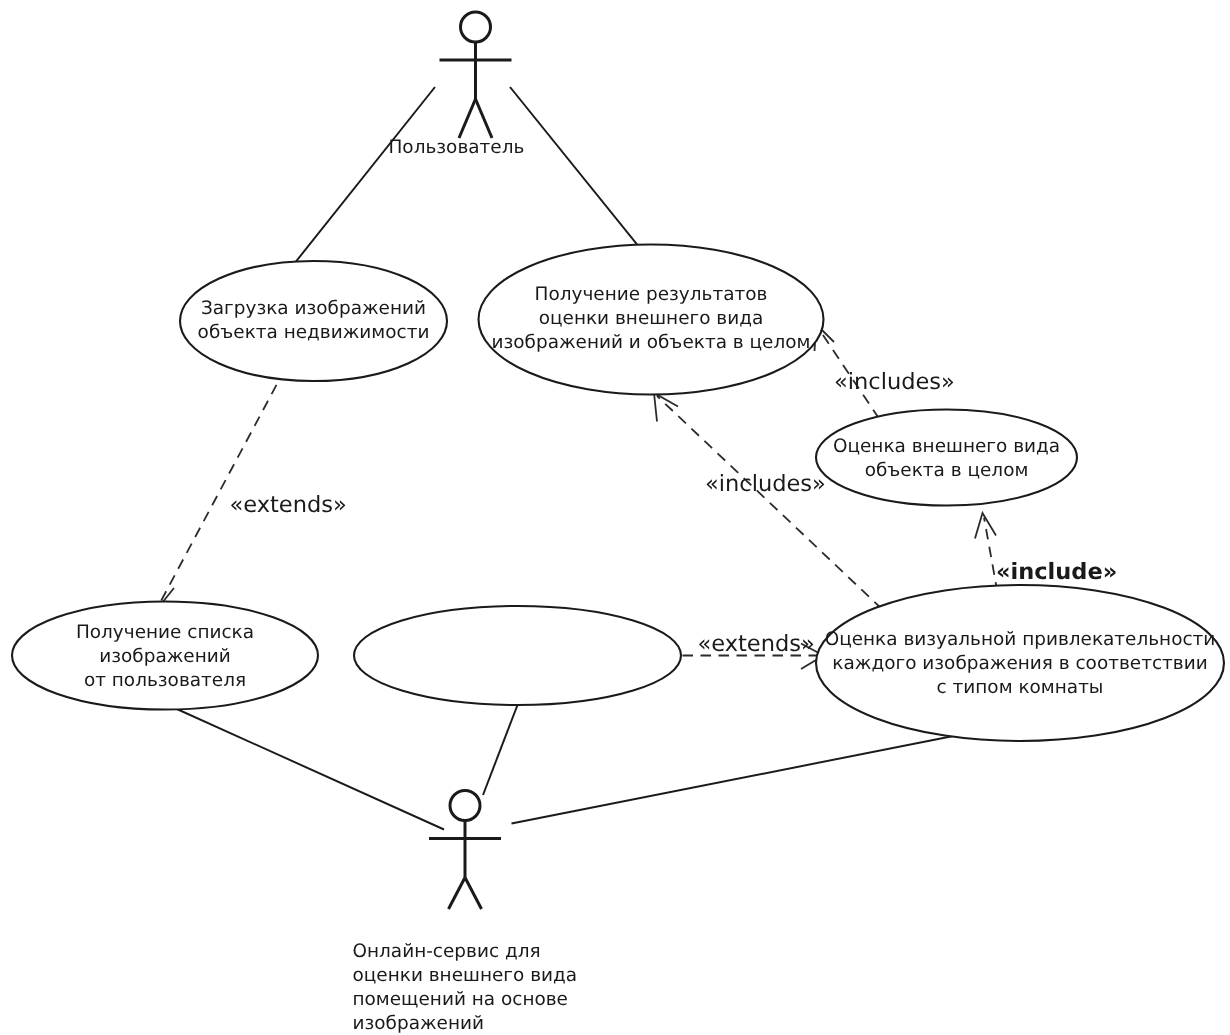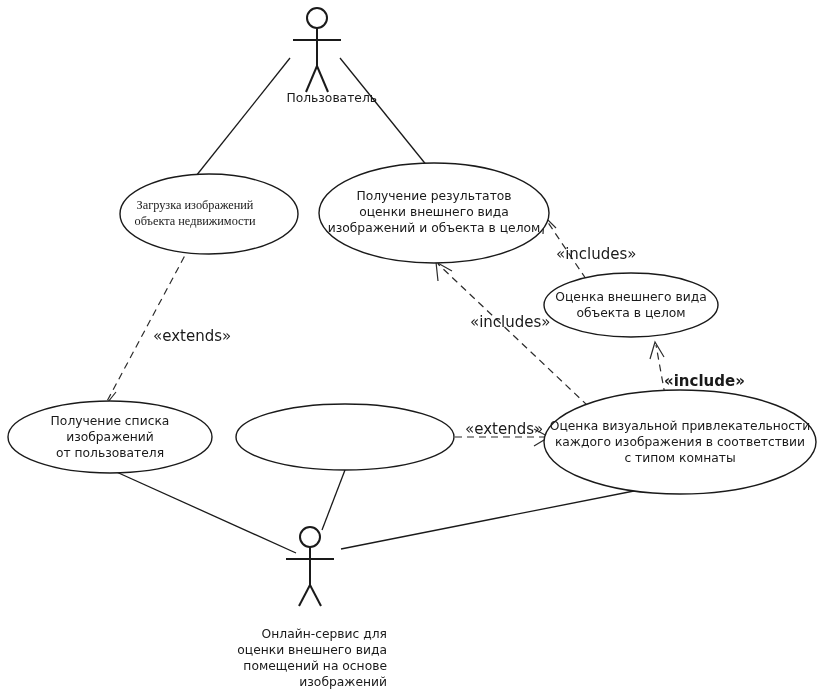--- a/index.html
+++ b/index.html
@@ -61,21 +61,21 @@
     position: absolute;
     text-align: center;
     font-size: 12.3px;
     color: #1a1a1a;
     line-height: 16px;
     white-space: pre-line;
     pointer-events: none;
   }
   .actor-text {
     position: absolute;
-    text-align: right;
+    text-align: left;
     font-size: 12.3px;
     color: #1a1a1a;
     line-height: 16px;
     white-space: pre-line;
   }
   .stereo-text {
     position: absolute;
     font-size: 15px;
     color: #1a1a1a;
     white-space: nowrap;
@@ -130,21 +130,21 @@
 
     <g>
       <circle class="actor-head" cx="310" cy="537" r="10"></circle>
       <line class="actor-line" x1="310" y1="547" x2="310" y2="585"></line>
       <line class="actor-line" x1="286" y1="559" x2="334" y2="559"></line>
       <line class="actor-line" x1="310" y1="585" x2="299" y2="606"></line>
       <line class="actor-line" x1="310" y1="585" x2="321" y2="606"></line>
     </g>
   </svg>
 
-  <div class="uc-text" style="left:101px; top:197px; width:188px;font-family:Liberation Serif, serif;">Загрузка изображений
+  <div class="uc-text" style="left:115px; top:197px; width:188px;">Загрузка изображений
 объекта недвижимости</div>
 
   <div class="uc-text" style="left:314px; top:188px; width:240px;">Получение результатов
 оценки внешнего вида
 изображений и объекта в целом</div>
 
   <div class="uc-text" style="left:548px; top:289px; width:166px;">Оценка внешнего вида
 объекта в целом</div>
 
   <div class="uc-text" style="left:20px; top:413px; width:180px;">Получение списка

